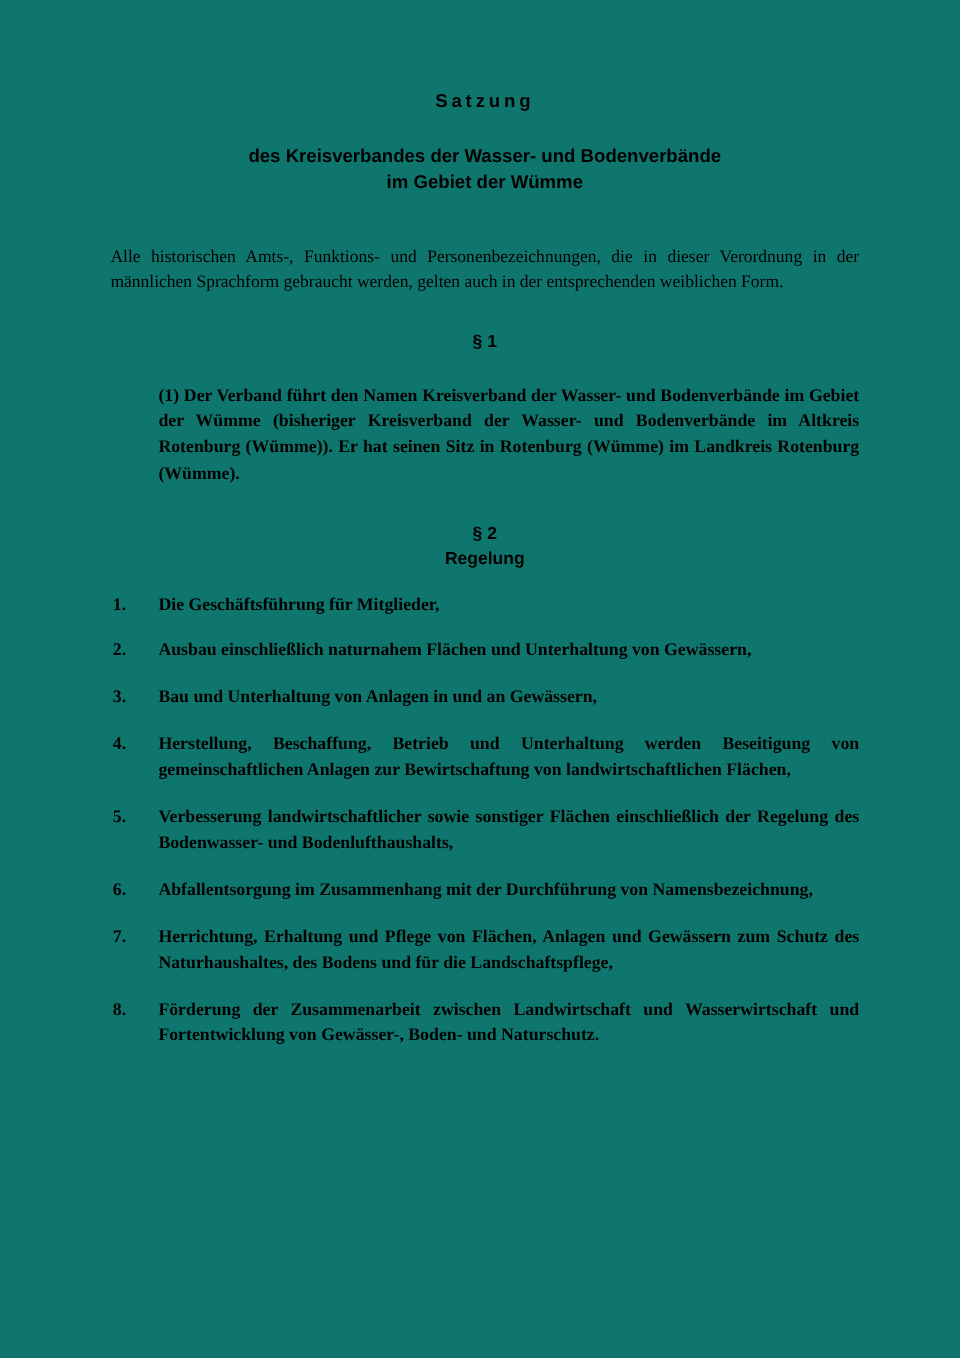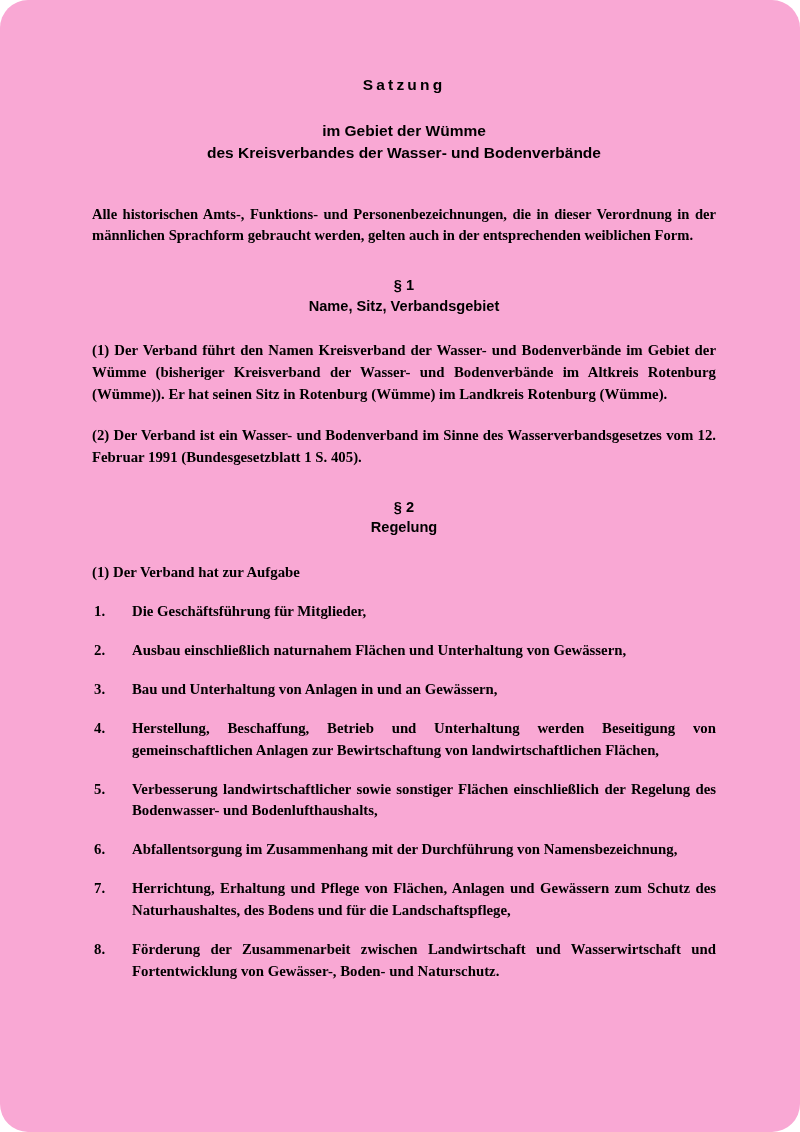--- a/index.html
+++ b/index.html
@@ -12,62 +12,62 @@
     height: 1132px;
     font-family: "Liberation Serif", serif;
     color: #000000;
   }
   .page {
     position: relative;
     width: 800px;
     height: 1132px;
     box-sizing: border-box;
     padding: 62px 84px 40px 92px;
-    background: #f9a8d4;
-    border-radius: 28px;
+    background: #0f766e;
   }
   .title-main {
     text-align: center;
     font-family: "Liberation Sans", sans-serif;
     font-weight: bold;
     font-size: 15.5px;
     letter-spacing: 3.2px;
     margin-top: 14px;
   }
   .title-sub {
     text-align: center;
     font-family: "Liberation Sans", sans-serif;
     font-weight: bold;
     font-size: 15.5px;
     line-height: 1.42;
     margin-top: 26px;
   }
   .intro {
     font-family: "Liberation Serif", serif;
-    font-weight: bold;
+    font-weight: normal;
     font-size: 14.6px;
     line-height: 1.47;
     text-align: justify;
     margin-top: 40px;
   }
   .section-head {
     text-align: center;
     font-family: "Liberation Sans", sans-serif;
     font-weight: bold;
     font-size: 14.6px;
     line-height: 1.42;
     margin-top: 28px;
   }
   .para {
     font-family: "Liberation Serif", serif;
     font-weight: bold;
     font-size: 14.8px;
     line-height: 1.48;
     text-align: justify;
     margin-top: 19px;
+    margin-left: 40px;
   }
   .para.first-after-head {
     margin-top: 24px;
   }
   .list {
     margin: 0;
     padding: 0;
     list-style: none;
   }
   .list-item {
@@ -90,40 +90,37 @@
   }
 </style>
 </head>
 <body>
 
 <div class="page">
 
   <div class="title-main">Satzung</div>
 
   <div class="title-sub">
+    <div>des Kreisverbandes der Wasser- und Bodenverbände</div>
     <div>im Gebiet der Wümme</div>
-    <div>des Kreisverbandes der Wasser- und Bodenverbände</div>
   </div>
 
   <p class="intro">Alle historischen Amts-, Funktions- und Personenbezeichnungen, die in dieser Verordnung in der männlichen Sprachform gebraucht werden, gelten auch in der entsprechenden weiblichen Form.</p>
 
   <div class="section-head">
     <div>§ 1</div>
-    <div>Name, Sitz, Verbandsgebiet</div>
   </div>
 
   <p class="para first-after-head">(1) Der Verband führt den Namen Kreisverband der Wasser- und Bodenverbände im Gebiet der Wümme (bisheriger Kreisverband der Wasser- und Bodenverbände im Altkreis Rotenburg (Wümme)). Er hat seinen Sitz in Rotenburg (Wümme) im Landkreis Rotenburg (Wümme).</p>
-  <p class="para">(2) Der Verband ist ein Wasser- und Bodenverband im Sinne des Wasserverbandsgesetzes vom 12. Februar 1991 (Bundesgesetzblatt 1 S. 405).</p>
 
   <div class="section-head">
     <div>§ 2</div>
     <div>Regelung</div>
   </div>
 
-  <p class="para first-after-head">(1) Der Verband hat zur Aufgabe</p>
 
   <ul class="list">
     <li class="list-item">
       <span class="list-num">1.</span>
       <span class="list-text">Die Geschäftsführung für Mitglieder,</span>
     </li>
     <li class="list-item">
       <span class="list-num">2.</span>
       <span class="list-text">Ausbau einschließlich naturnahem Flächen und Unterhaltung von Gewässern,</span>
     </li>

